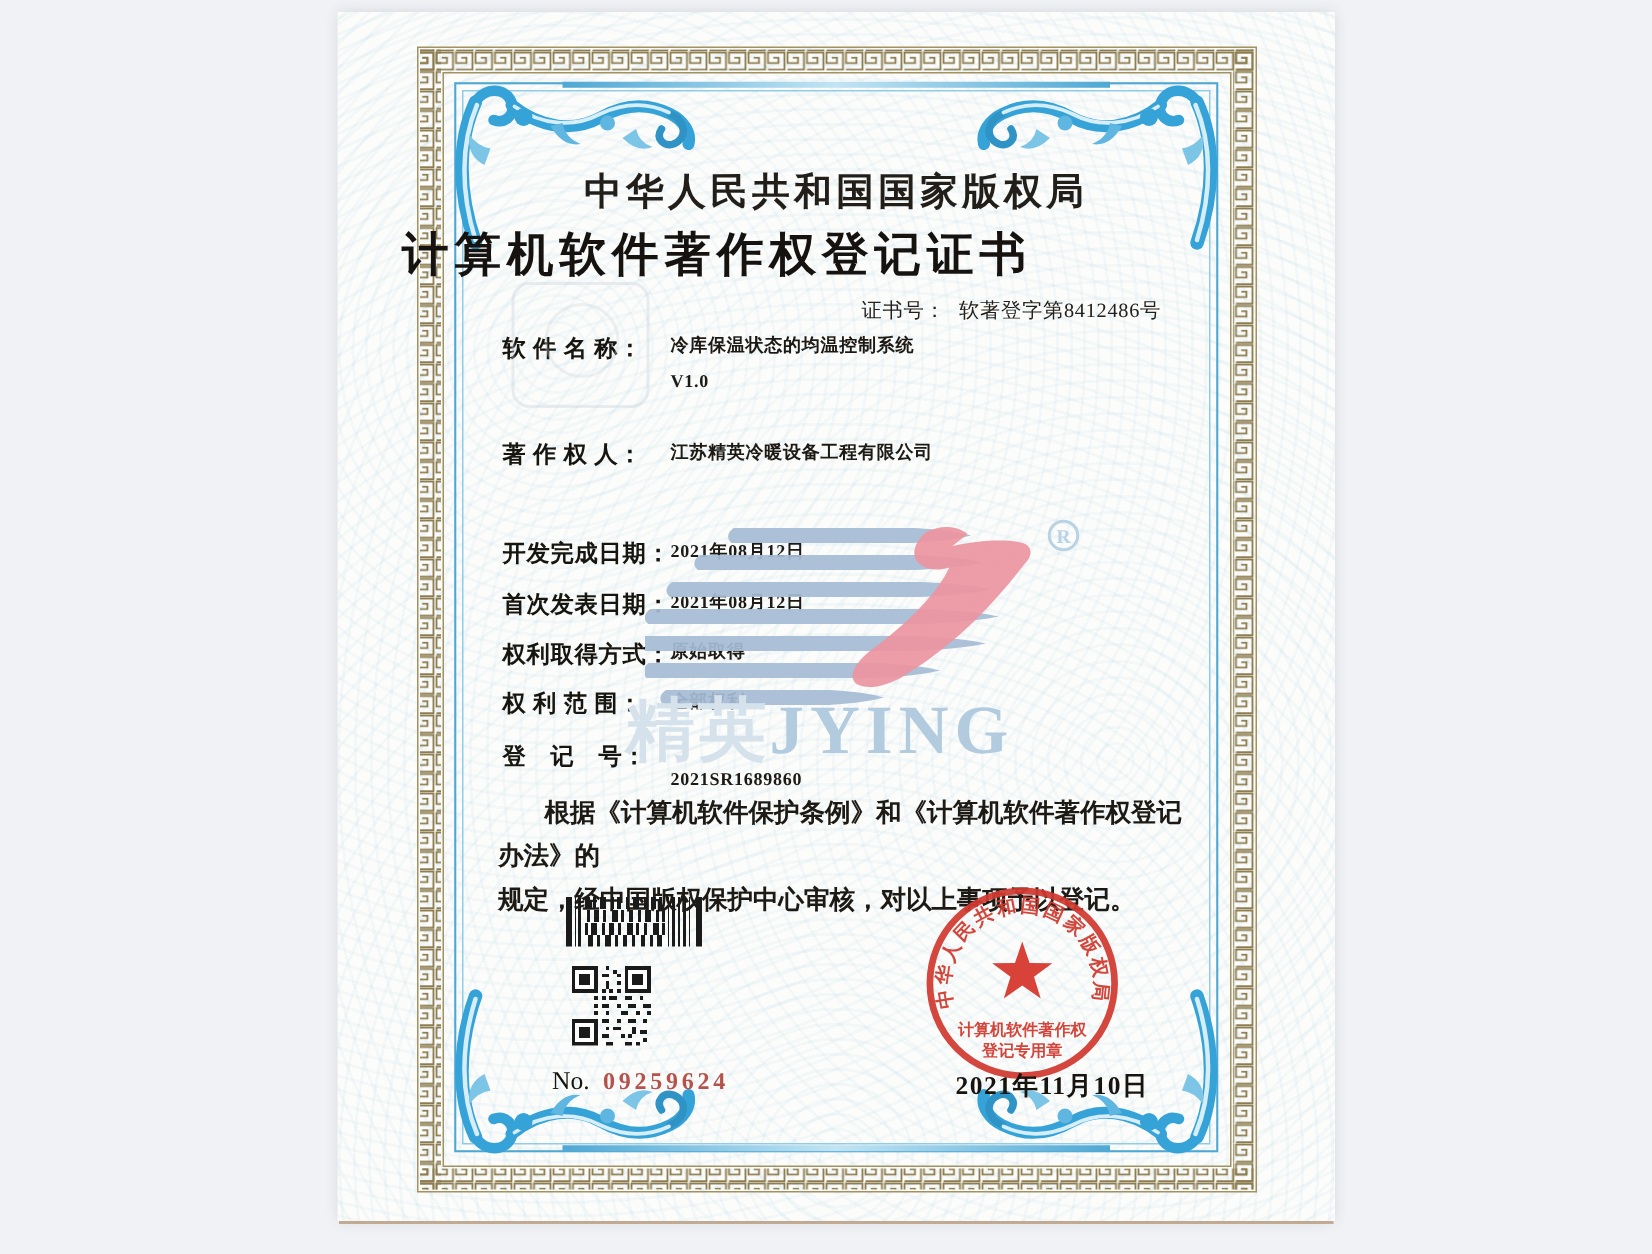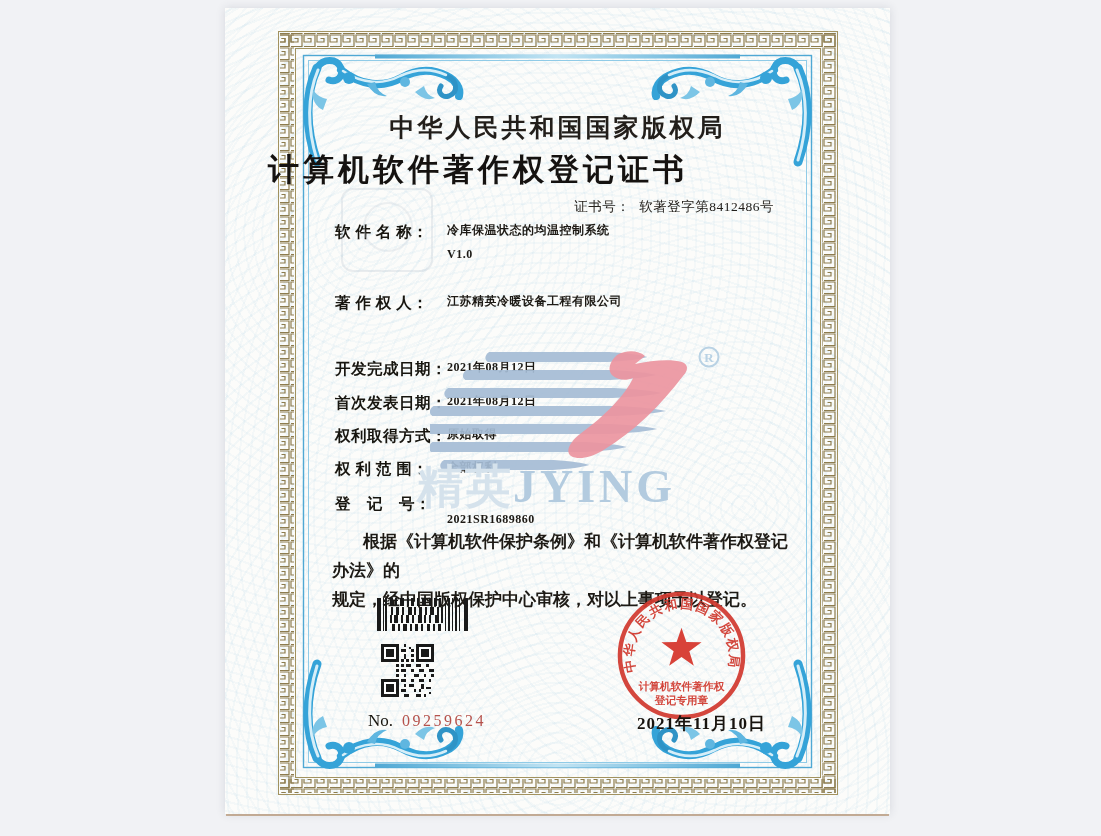--- a/index.html
+++ b/index.html
@@ -26,21 +26,21 @@
   .certno{top:190px;right:116px;font-size:13.5px;font-weight:400;color:#23201c;z-index:4;letter-spacing:.5px;}
   .certno .v{margin-left:9px;}
   .row{z-index:4;}
   .flabel{position:absolute;left:110px;font-size:15.5px;font-weight:700;color:#17150f;
     letter-spacing:.5px;white-space:pre;}
   .fvalue{position:absolute;left:222px;font-size:12px;font-weight:700;color:#1d1a15;letter-spacing:.5px;text-align:center;}
   .statement{left:107px;top:519px;width:456px;font-size:17px;font-weight:700;color:#1d1a15;
     line-height:29px;z-index:4;}
   .statement .l1{text-indent:31px;}
   .serial{left:143px;top:703px;z-index:4;font-size:17px;color:#17150f;}
-  .serial .num{color:#b5524c;font-size:16px;letter-spacing:2.5px;margin-left:9px;font-weight:400;margin-top:24px;}
+  .serial .num{color:#b5524c;font-size:16px;letter-spacing:2.5px;margin-left:9px;font-weight:700;margin-top:24px;}
   .issue-date{left:412px;top:704px;z-index:5;font-size:17px;font-weight:700;letter-spacing:1px;color:#17130e;}
   .ghost{left:116px;top:180px;width:88px;height:80px;border:2px solid rgba(199,207,216,.55);
     border-radius:12px;opacity:.65;z-index:1;}
   .ghost .gc{position:absolute;left:20px;top:12px;width:46px;height:46px;border:2px solid rgba(203,211,219,.5);
     border-radius:50%;}
   .logo-svg{left:205px;top:338px;z-index:1;}
   .wmark{left:192px;top:448px;z-index:1;font-size:46px;font-weight:700;letter-spacing:2px;white-space:nowrap;}
   .wmark .cn{color:#d5e2ec;}
   .wmark .en{color:#b3cbdf;letter-spacing:4px;}
   .barcode-svg{left:152px;top:590px;z-index:4;}

